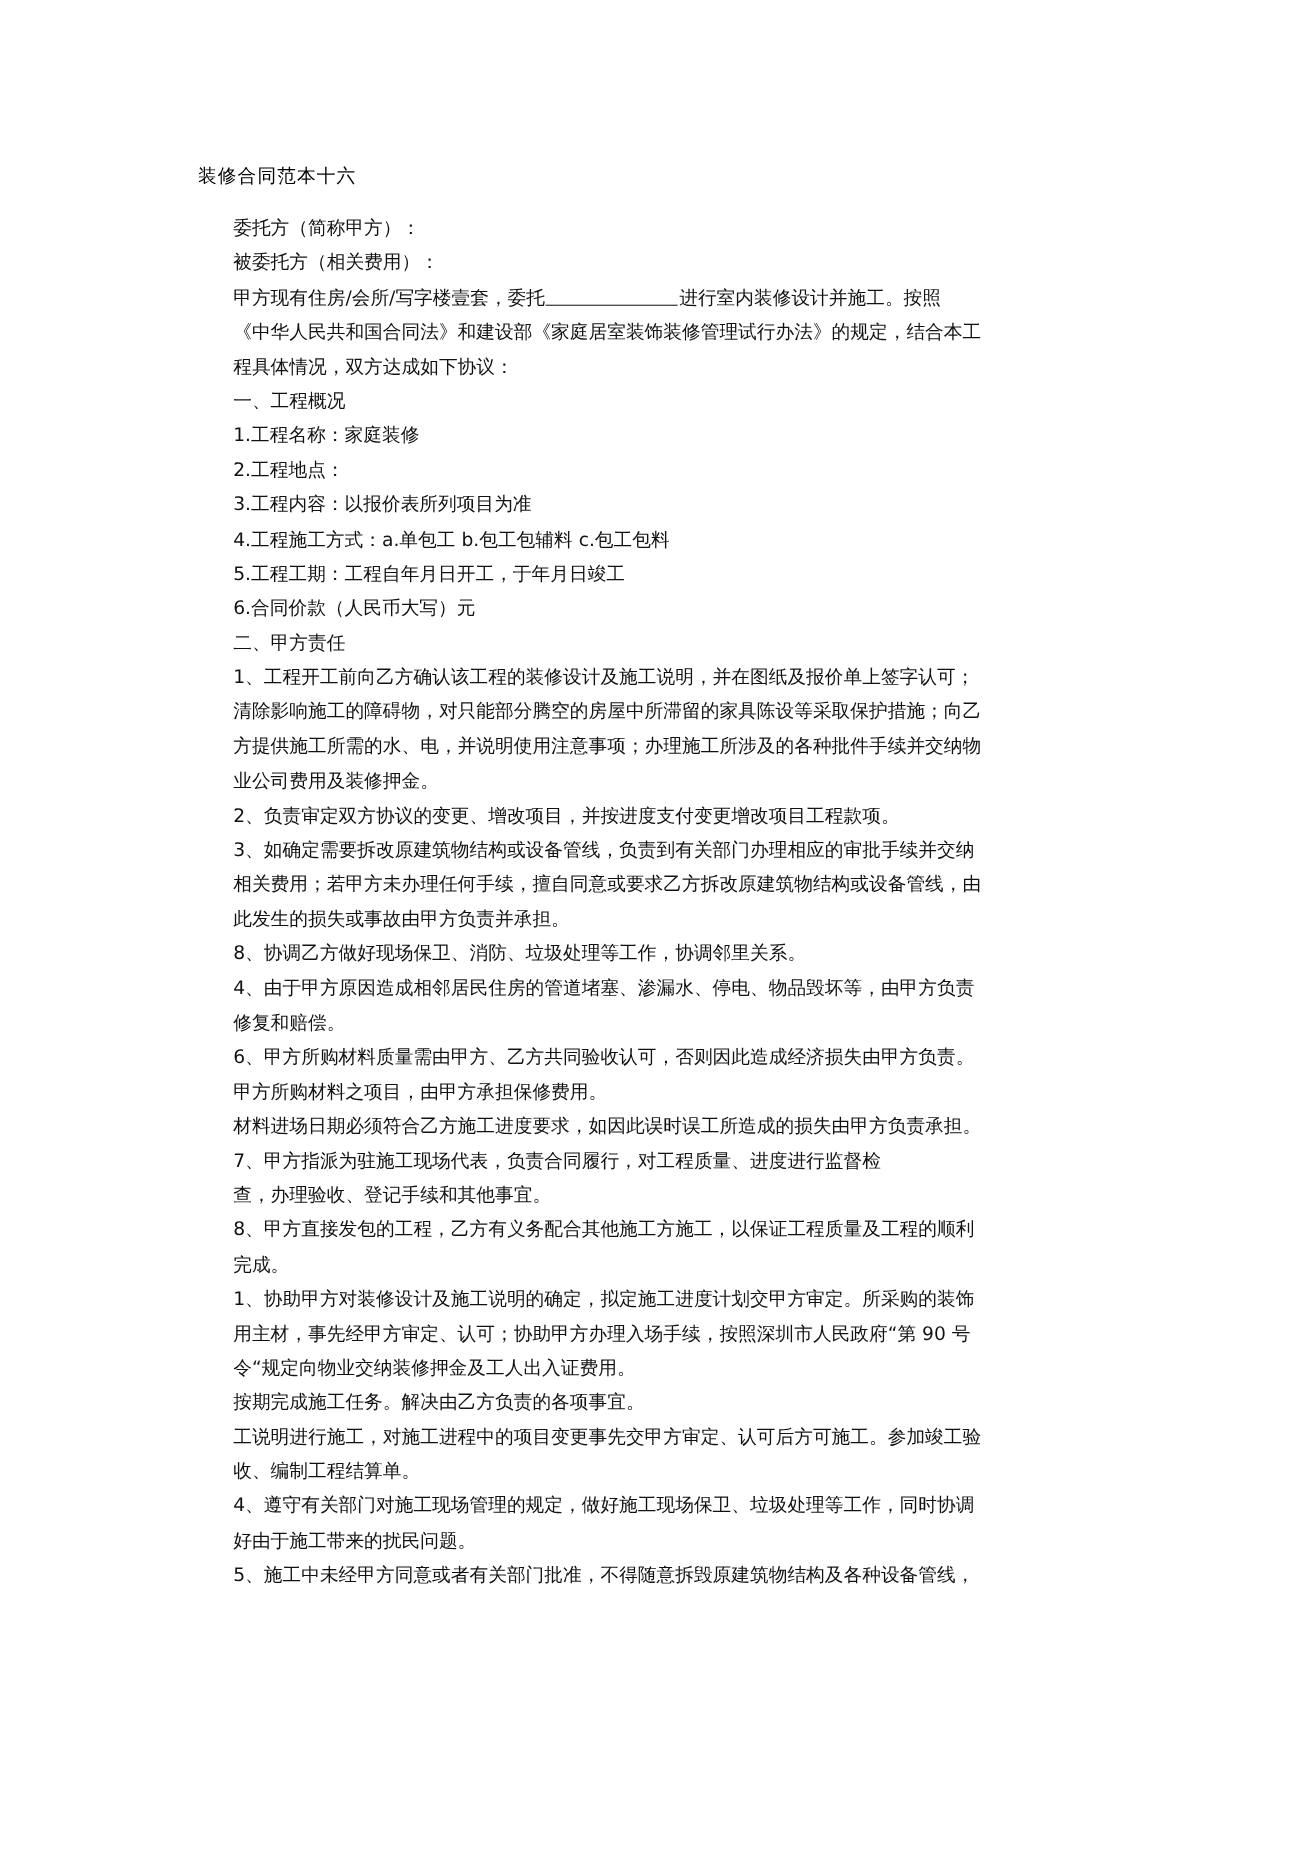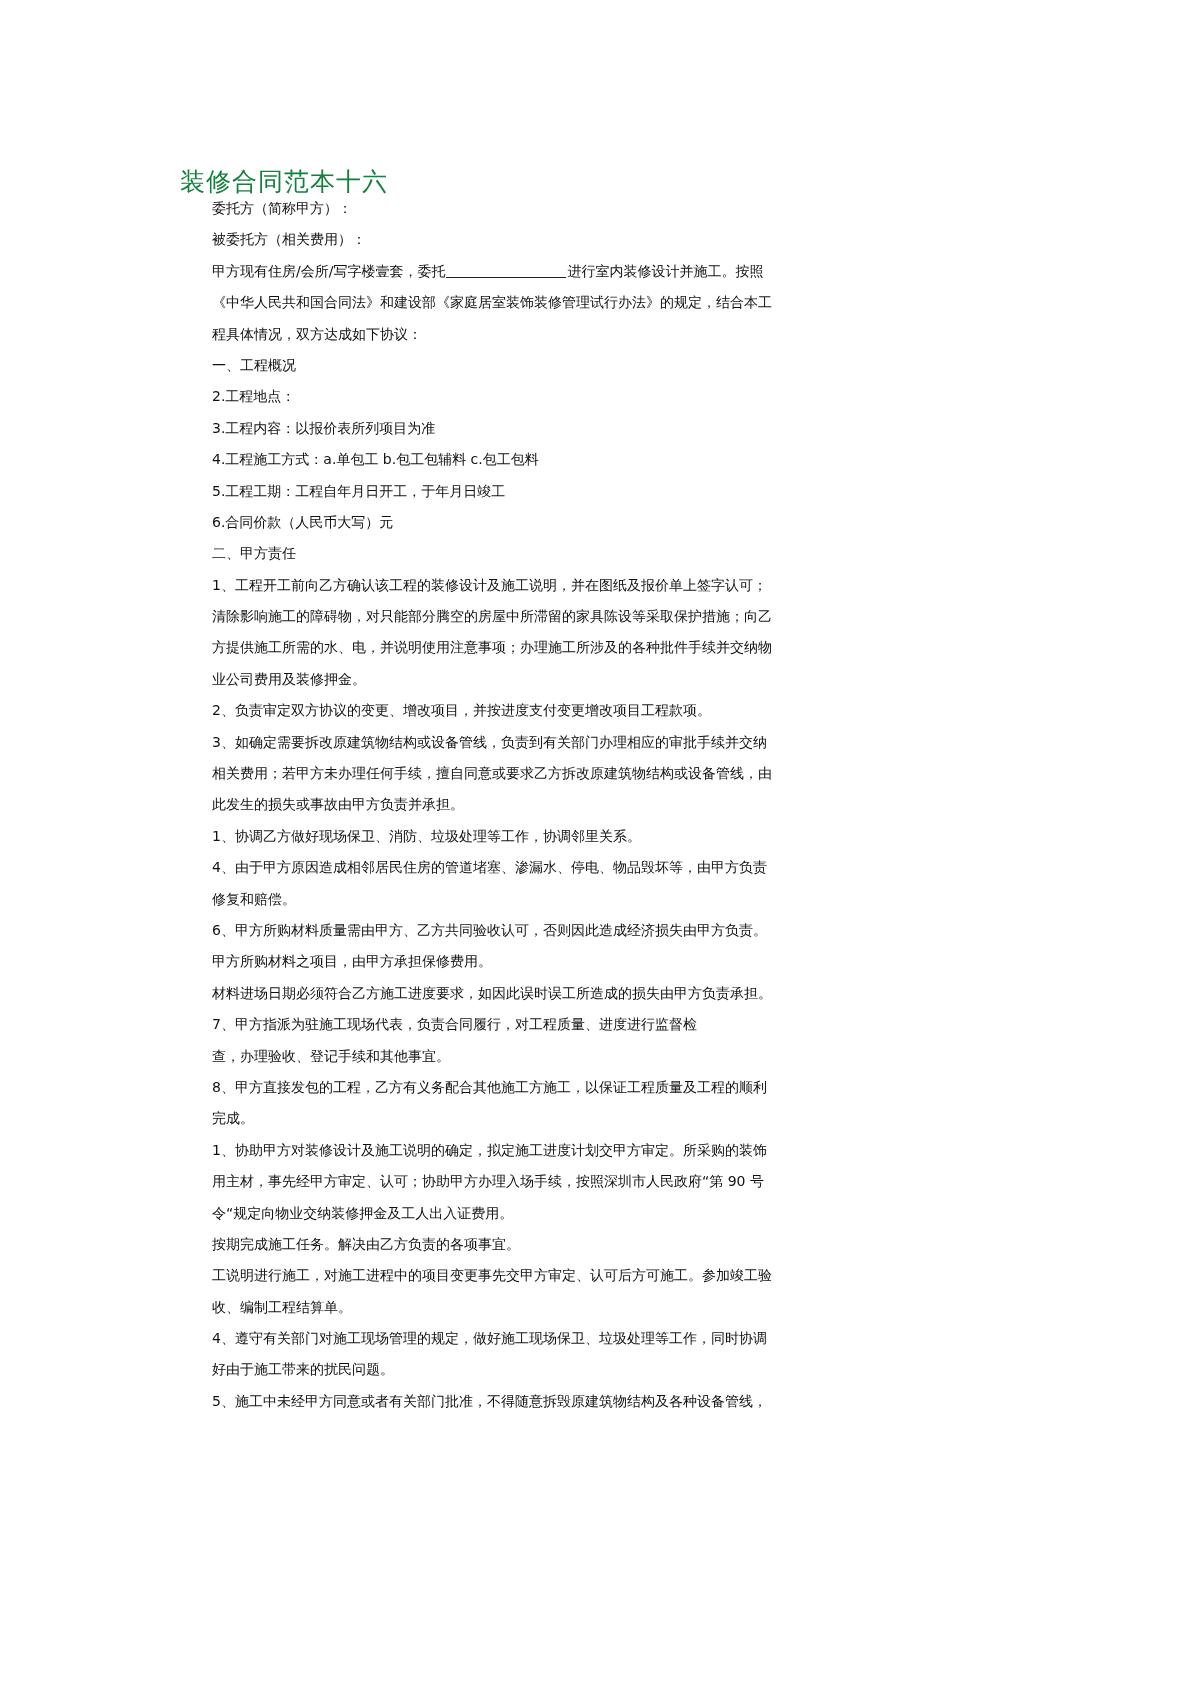--- a/index.html
+++ b/index.html
@@ -1,60 +1,61 @@
 <!DOCTYPE html>
 <html><head>
 <meta charset="utf-8">
 <style>
   html, body { margin: 0; padding: 0; background: #ffffff; }
   body { width: 1190px; height: 1683px; position: relative; overflow: hidden; }
   .page { position: absolute; left: 0; top: 0; width: 1190px; height: 1683px; background: #fff; }
   .title {
-    position: absolute; left: 180px; top: 166px;
+    position: absolute; left: 180px; top: 144px;
     font-family: "DejaVu Serif", "Liberation Serif", serif;
-    font-size: 25px; color: #15803d; letter-spacing: 1px; line-height: 32px;
+    font-size: 17px; color: #000000; letter-spacing: 1px; line-height: 32px;
     white-space: nowrap;
   }
   .body {
     position: absolute; left: 212px; top: 193px; width: 660px;
     font-family: "DejaVu Sans", "Liberation Sans", sans-serif;
-    font-size: 14px; color: #111; 
+    font-size: 17px; color: #111; 
   }
   .line {
     height: 31.4px; line-height: 31.4px; white-space: nowrap;
   }
   .blank { display: inline-block; width: 120px; border-bottom: 1px solid #222; height: 18px; vertical-align: -2px; margin: 0 1px; }
 </style>
 </head>
 <body>
 
 <div class="page">
   <div class="title">装修合同范本十六</div>
   <div class="body" id="doc-body">
       <div class="line">委托方（简称甲方）：</div>
       <div class="line">被委托方（相关费用）：</div>
       <div class="line"><span>甲方现有住房/会所/写字楼壹套，委托</span><span class="blank"></span><span>进行室内装修设计并施工。按照</span></div>
       <div class="line">《中华人民共和国合同法》和建设部《家庭居室装饰装修管理试行办法》的规定，结合本工</div>
       <div class="line">程具体情况，双方达成如下协议：</div>
       <div class="line">一、工程概况</div>
+      <div class="line">1.工程名称：家庭装修</div>
       <div class="line">2.工程地点：</div>
       <div class="line">3.工程内容：以报价表所列项目为准</div>
       <div class="line">4.工程施工方式：a.单包工 b.包工包辅料 c.包工包料</div>
       <div class="line">5.工程工期：工程自年月日开工，于年月日竣工</div>
       <div class="line">6.合同价款（人民币大写）元</div>
       <div class="line">二、甲方责任</div>
       <div class="line">1、工程开工前向乙方确认该工程的装修设计及施工说明，并在图纸及报价单上签字认可；</div>
       <div class="line">清除影响施工的障碍物，对只能部分腾空的房屋中所滞留的家具陈设等采取保护措施；向乙</div>
       <div class="line">方提供施工所需的水、电，并说明使用注意事项；办理施工所涉及的各种批件手续并交纳物</div>
       <div class="line">业公司费用及装修押金。</div>
       <div class="line">2、负责审定双方协议的变更、增改项目，并按进度支付变更增改项目工程款项。</div>
       <div class="line">3、如确定需要拆改原建筑物结构或设备管线，负责到有关部门办理相应的审批手续并交纳</div>
       <div class="line">相关费用；若甲方未办理任何手续，擅自同意或要求乙方拆改原建筑物结构或设备管线，由</div>
       <div class="line">此发生的损失或事故由甲方负责并承担。</div>
-      <div class="line">1、协调乙方做好现场保卫、消防、垃圾处理等工作，协调邻里关系。</div>
+      <div class="line">8、协调乙方做好现场保卫、消防、垃圾处理等工作，协调邻里关系。</div>
       <div class="line">4、由于甲方原因造成相邻居民住房的管道堵塞、渗漏水、停电、物品毁坏等，由甲方负责</div>
       <div class="line">修复和赔偿。</div>
       <div class="line">6、甲方所购材料质量需由甲方、乙方共同验收认可，否则因此造成经济损失由甲方负责。</div>
       <div class="line">甲方所购材料之项目，由甲方承担保修费用。</div>
       <div class="line">材料进场日期必须符合乙方施工进度要求，如因此误时误工所造成的损失由甲方负责承担。</div>
       <div class="line">7、甲方指派为驻施工现场代表，负责合同履行，对工程质量、进度进行监督检</div>
       <div class="line">查，办理验收、登记手续和其他事宜。</div>
       <div class="line">8、甲方直接发包的工程，乙方有义务配合其他施工方施工，以保证工程质量及工程的顺利</div>
       <div class="line">完成。</div>
       <div class="line">1、协助甲方对装修设计及施工说明的确定，拟定施工进度计划交甲方审定。所采购的装饰</div>

